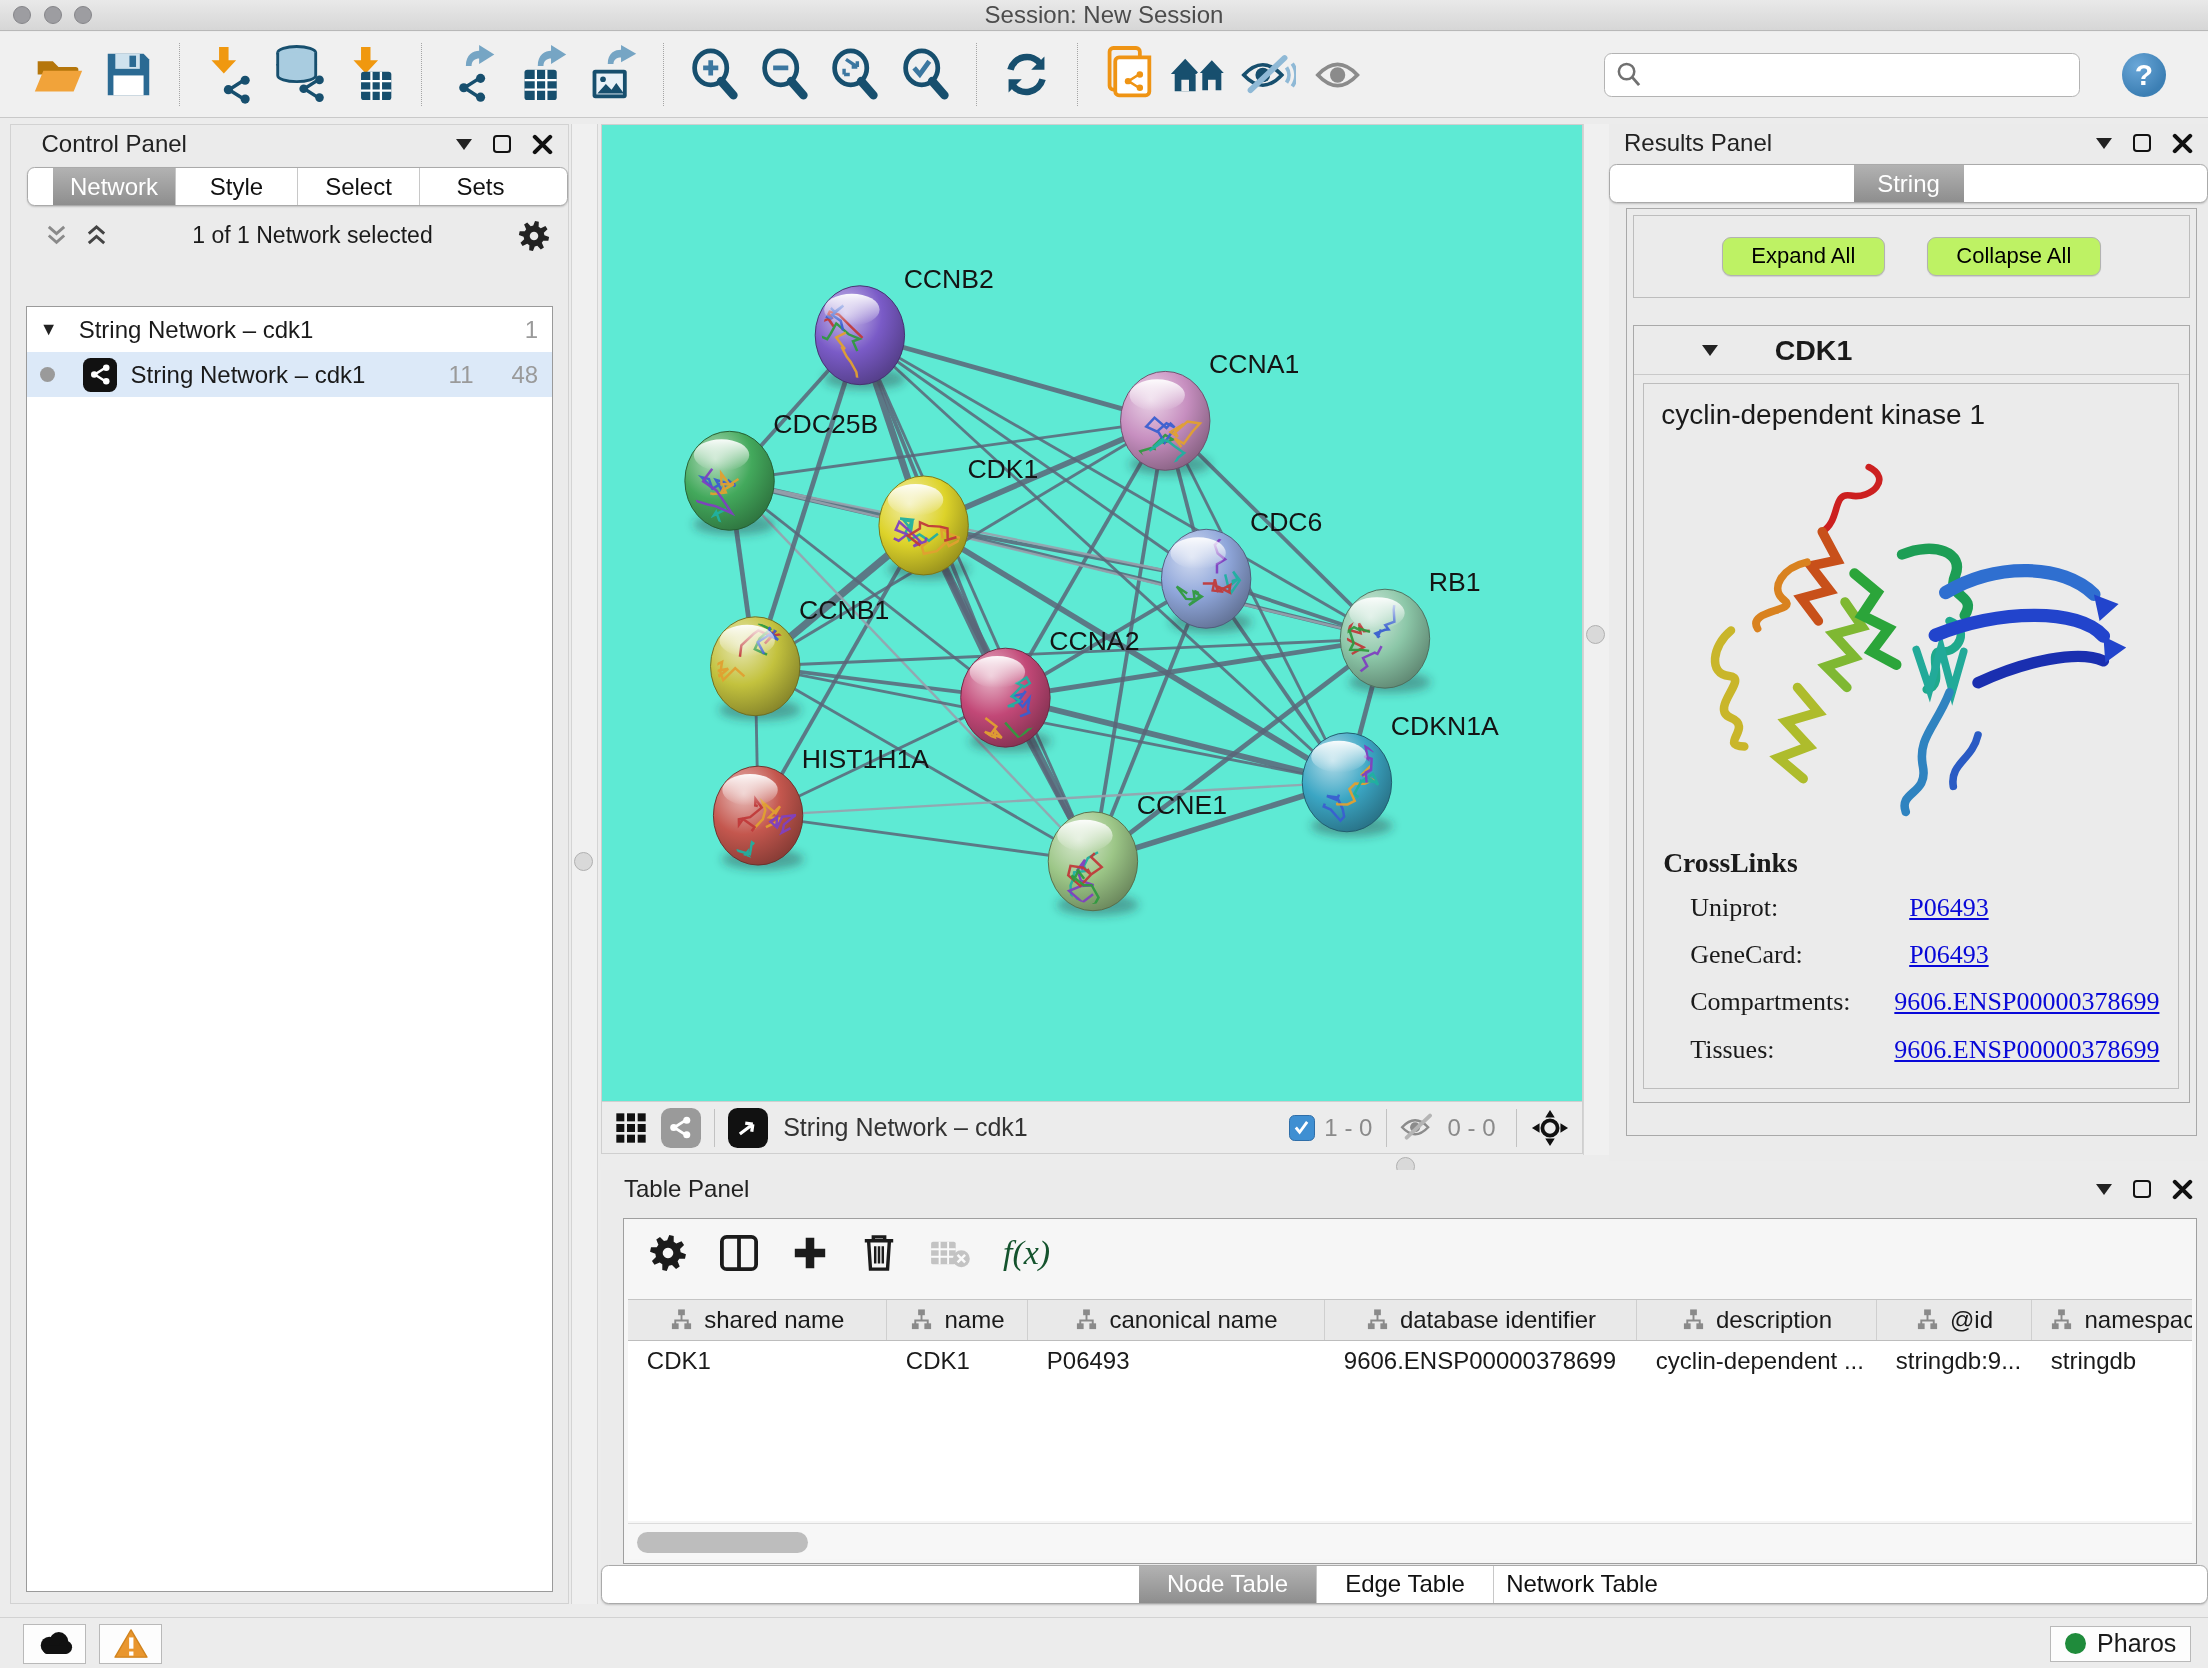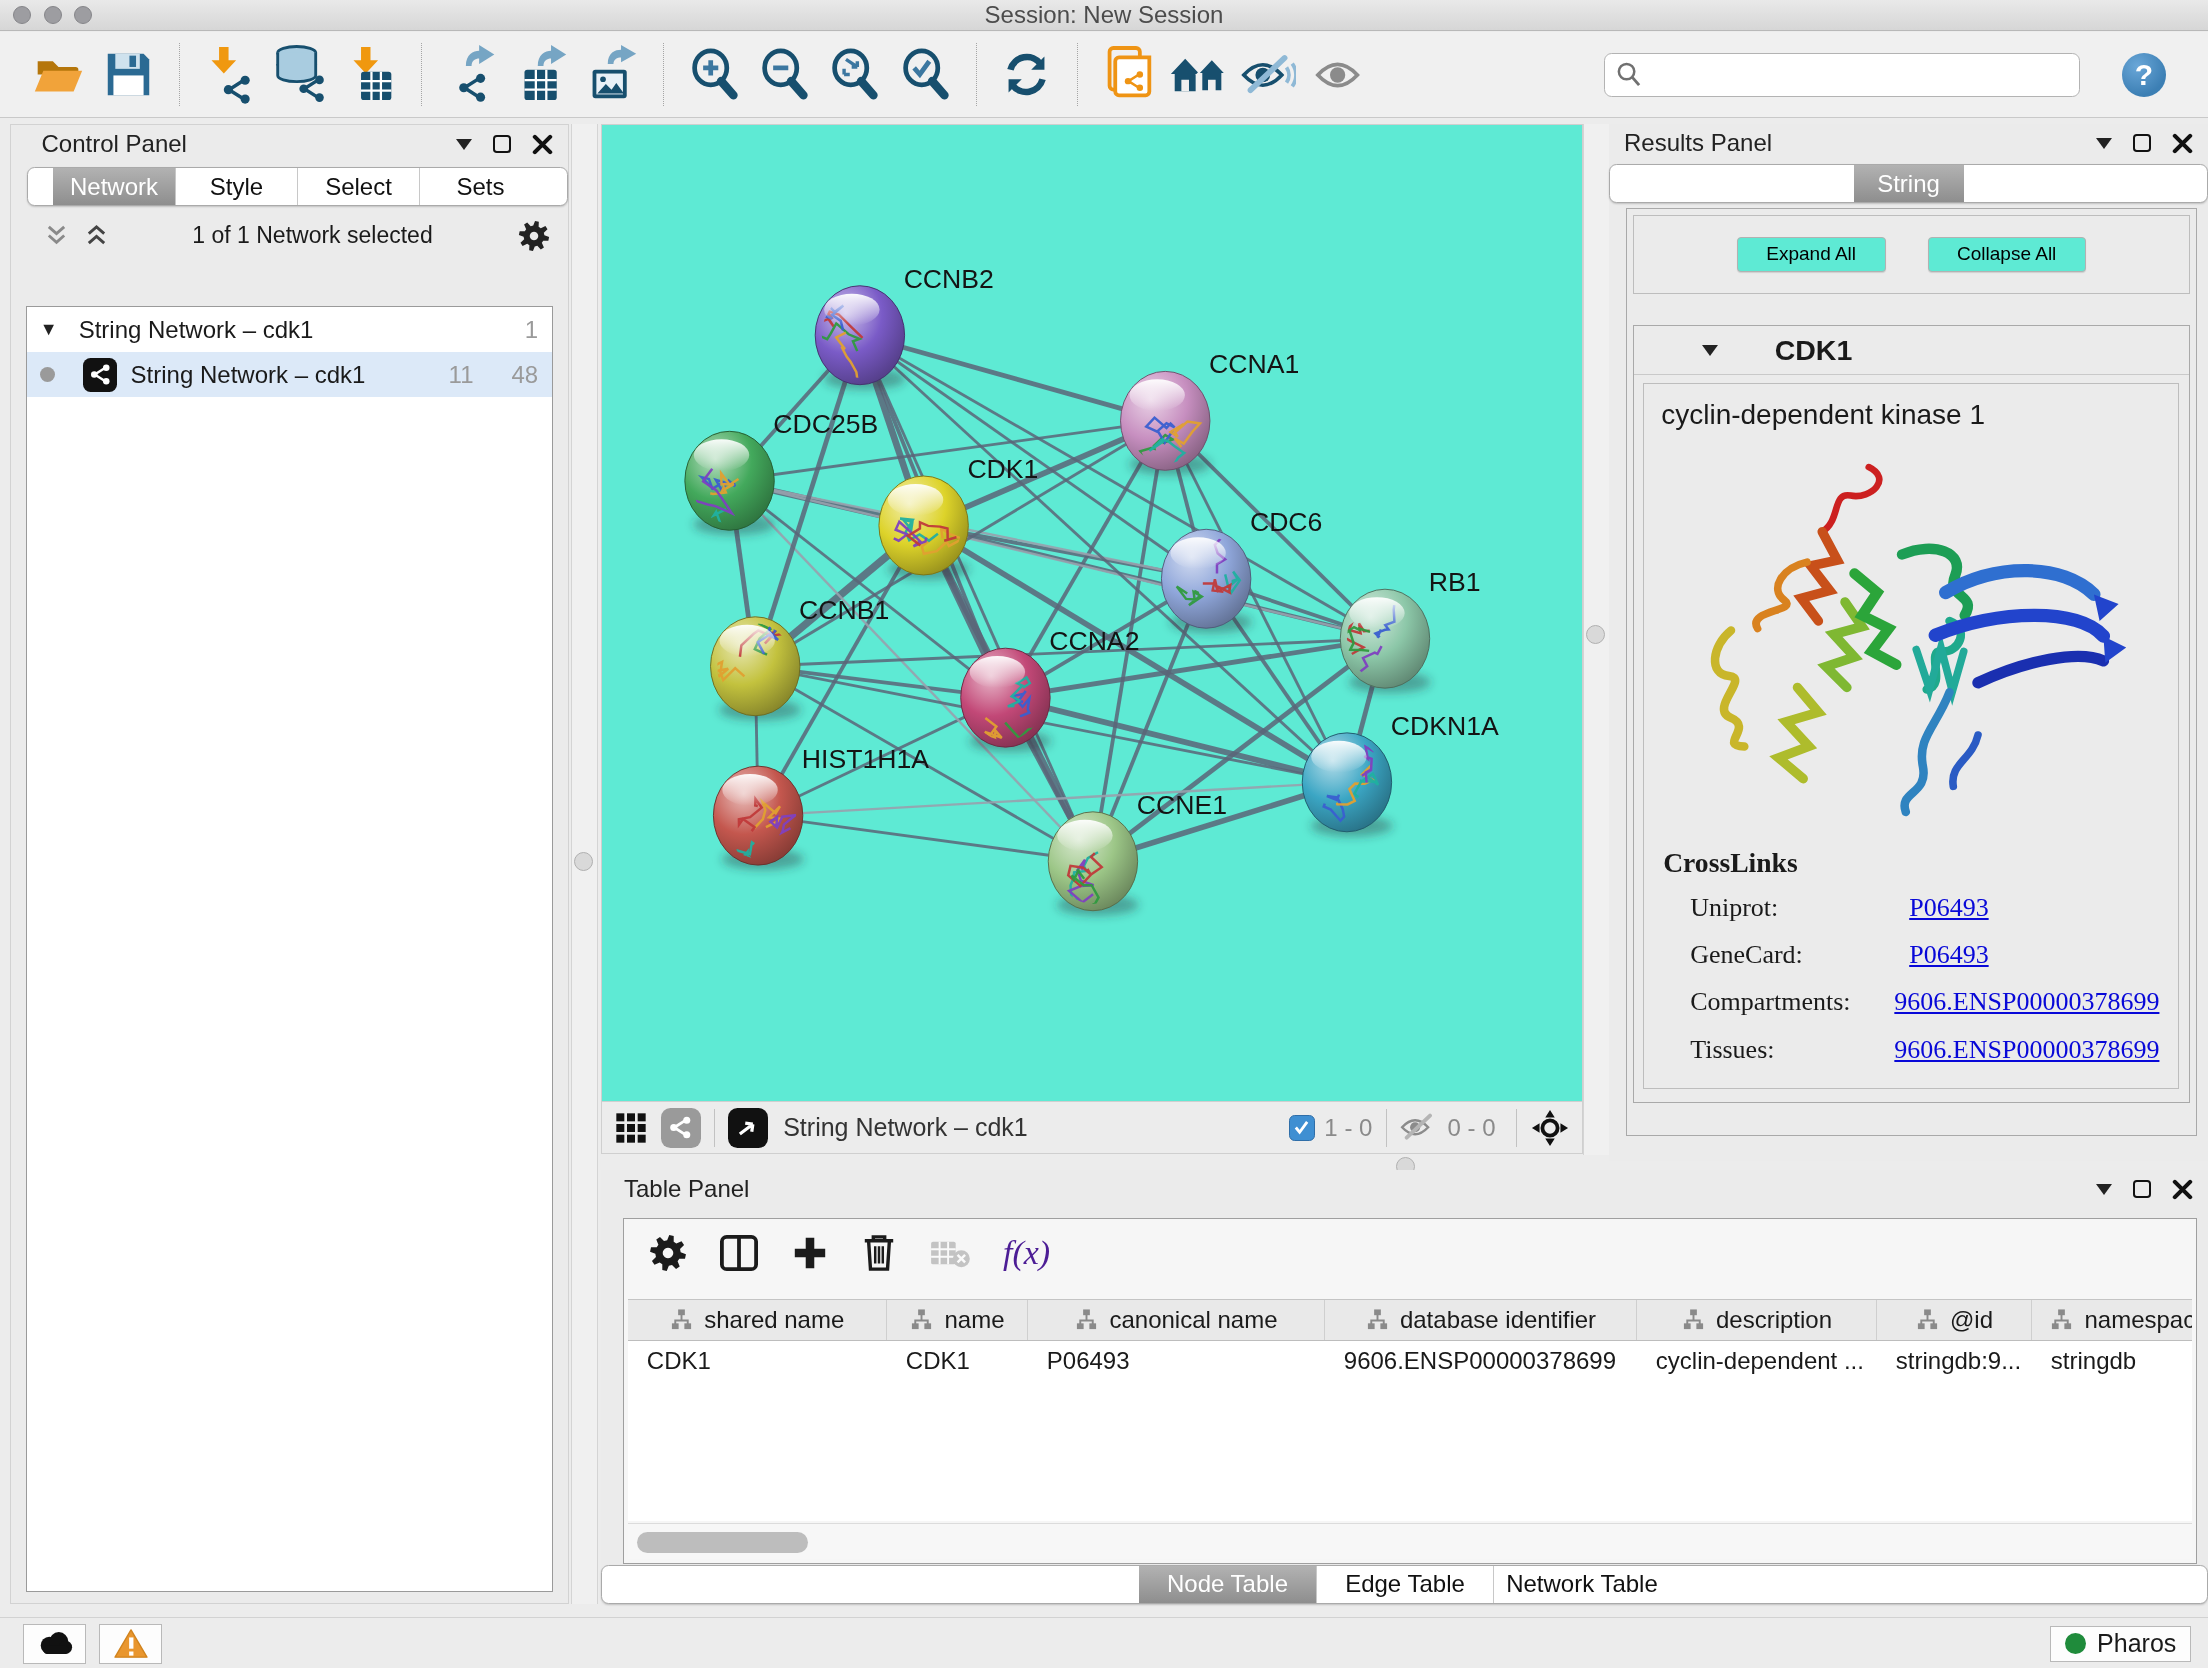--- a/index.html
+++ b/index.html
@@ -65,37 +65,37 @@
   
   .vsplit { position:absolute; width:27px; background:#f0f0f0; border-left:1px solid #d4d4d4; border-right:1px solid #d4d4d4; }
   .handle { position:absolute; width:19px; height:19px; border-radius:50%; background:#d9d9d9; border:1px solid #b0b0b0; }
 
   
   .results-panel { position:absolute; left:1609px; top:124px; width:599px; height:1037px; background:#ebebeb; }
   .rp-tab { display:flex; justify-content:center; margin-top:1.9px; }
   .rp-tab .s { width:110px; }
   .rp-outer { position:absolute; left:17px; right:11.4px; top:84px; bottom:25px; border:1px solid #a9a9a9; background:#ebebeb; }
   .rp-btnrow { display:flex; justify-content:center; gap:42px; padding:21px 0; border:1px solid #bdbdbd; margin:5.7px; }
-  .rp-btn { background:#5eead4; border:1px solid #b2b2b2; border-radius:4px; font-size:19px; padding:5.7px 28.5px; box-shadow:0 1px 1px rgba(0,0,0,.12); }
+  .rp-btn { background:#bef264; border:1px solid #b2b2b2; border-radius:9px; font-size:22px; padding:5.7px 28.5px; box-shadow:0 1px 1px rgba(0,0,0,.12); }
   .rp-section { position:absolute; left:5.7px; right:5.7px; top:116px; bottom:32px; border:1px solid #a9a9a9; }
   .rp-sec-head { height:49px; display:flex; align-items:center; gap:57px; padding-left:68px; border-bottom:1px solid #c9c9c9; }
   .rp-sec-head .gene { font-size:28.5px; font-weight:bold; }
   .rp-content { position:absolute; left:9.5px; right:9.5px; top:57px; bottom:13.3px; border:1px solid #bdbdbd; overflow:hidden; }
   .rp-desc { font-size:28px; padding:15px 17px; }
   .xl { font-family:"Liberation Serif","DejaVu Serif",serif; padding:0 19px; }
   .xl-head { font-size:27.6px; font-weight:bold; margin:17px 0 5.7px 0; }
   .xl-row { display:flex; font-size:26px; padding:8.6px 0 8.6px 27px; }
   .xl-row .lab { width:219px; }
   .xl-row a { color:#0808d8; }
 
   
   .table-panel { position:absolute; left:601px; top:1170px; width:1607px; height:436px; background:#ebebeb; }
   .tp-box { position:absolute; left:22px; right:11.4px; top:48px; height:346px; background:#f6f6f6; border:1.9px solid #9f9f9f; }
   .tp-tools { height:67px; display:flex; align-items:center; gap:32px; padding:0 25px; }
-  .fx { font-family:"Liberation Serif","DejaVu Serif",serif; font-style:italic; font-size:34px; color:#4c1d95; }
+  .fx { font-family:"Liberation Serif","DejaVu Serif",serif; font-style:italic; font-size:34px; color:#14532d; }
   .table-scroll { position:absolute; left:3.8px; right:3.8px; top:80px; bottom:42px; background:#fff; overflow:hidden; border-top:1px solid #c4c4c4; }
   table { border-collapse:collapse; table-layout:fixed; }
   th { background:#e9e9e9; border-right:1px solid #cfcfcf; border-bottom:1px solid #bdbdbd; font-weight:normal;
        font-size:24px; height:40px;margin-top:12px; }
   th .thc { display:flex; align-items:center; justify-content:center; gap:11.4px; }
   td { font-size:24px; height:42px; padding-left:19px; white-space:nowrap; overflow:hidden; }
   .hscroll { position:absolute; left:3.8px; right:3.8px; bottom:3.8px; height:36px; background:#f7f7f7; border-top:1px solid #dcdcdc; }
   .hthumb { position:absolute; left:9.5px; top:7.6px; width:171px; height:21px; border-radius:10.5px; background:#bdbdbd; }
   .tp-tabs { position:absolute; left:0; right:0; bottom:1.9px; display:flex; justify-content:center; }
   .tp-tabs .s { width:177px; }

